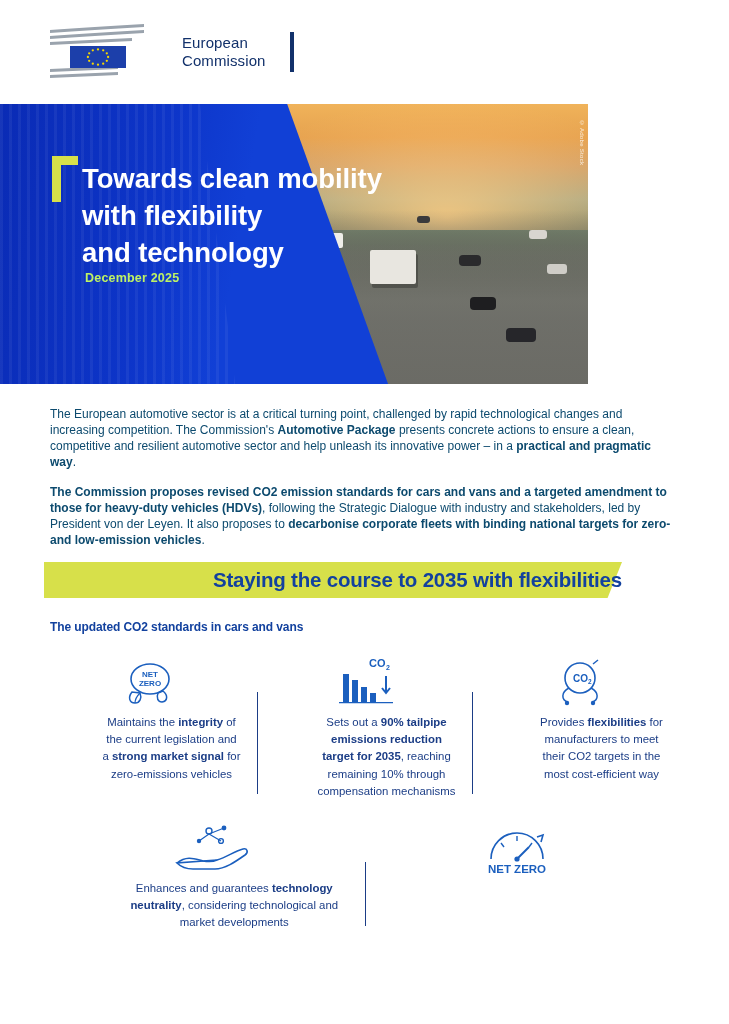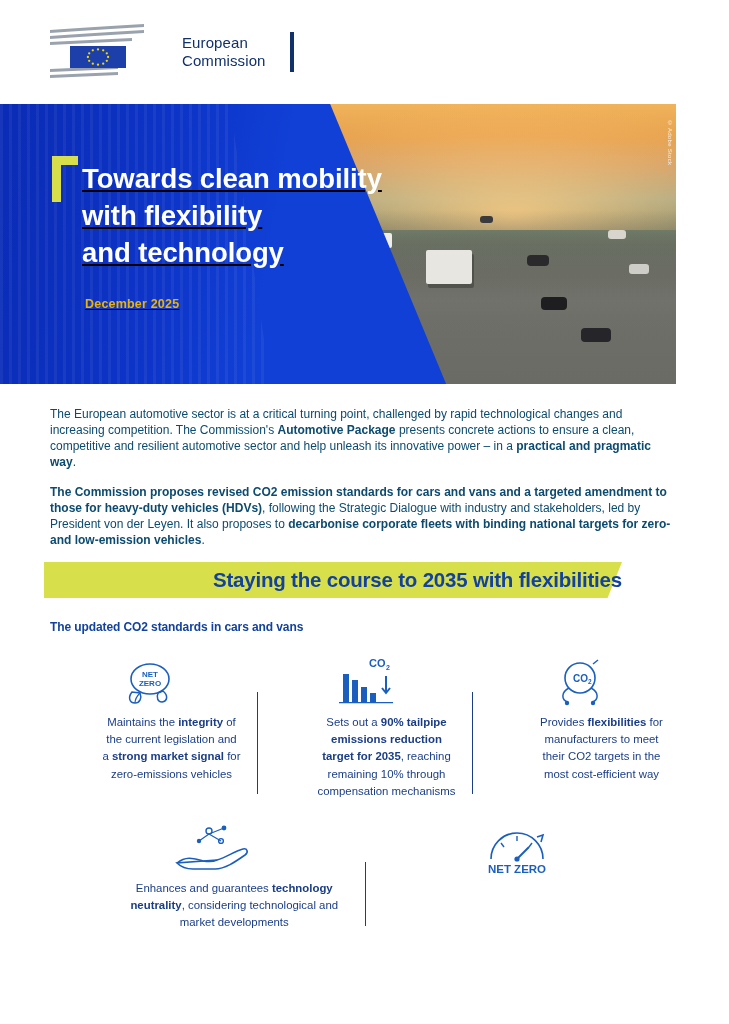--- a/index.html
+++ b/index.html
@@ -21,24 +21,23 @@
   .logo-wrap { display: flex; align-items: center; gap: 14px; }
   .logo-flag { width: 120px; height: 56px; position: relative; }
   .logo-text {
     color: #12316b; font-size: 15px; line-height: 18px; font-weight: 400;
     letter-spacing: .1px;
   }
   .logo-bar { width: 4px; height: 40px; background:#12316b; margin-left: 10px; }
 
   
   .hero {
-    position: relative; height: 280px; width: 676px;
+    position: relative; height: 280px; width: 588px;
     overflow: hidden;
     background: #0b2f9e;
-    text-decoration: underline;
   }
   .hero-photo {
     position: absolute; inset: 0;
     background:
       linear-gradient(to bottom, #f0b35a 0%, #e6a24f 12%, #cfa06a 22%, #9aa68c 34%, #6f7f66 46%, #57604c 62%, #454c3d 78%, #3a4035 100%);
   }
   
   .road {
     position:absolute; left: 44%; bottom:0; width: 60%; height: 62%;
     background: linear-gradient(to bottom, rgba(120,120,115,.0) 0%, rgba(105,105,100,.65) 25%, rgba(92,92,88,.9) 100%);
@@ -71,22 +70,22 @@
     border-left: 9px solid #d7e04a; border-top: 9px solid #d7e04a;
   }
   .hero-title {
     margin-left: 30px;
     color: #ffffff;
     font-size: 27.5px; line-height: 37px; font-weight: 700;
     letter-spacing: -.1px;
     max-width: 400px;
   }
   .hero-date {
-    margin-left: 33px; margin-top: 26px;
-    color: #eab308; font-size: 12.5px; font-weight: 700; letter-spacing:.2px;
+    margin-left: 33px; 
+    color: #bef264; font-size: 12.5px; font-weight: 700; letter-spacing:.2px;
   }
   .photo-credit {
     position:absolute; right: 3px; top: 16px; z-index: 6;
     color: rgba(255,255,255,.8); font-size: 6px;
     writing-mode: vertical-rl; letter-spacing: .3px;
   }
 
   
   .intro { padding: 22px 52px 0 50px; }
   .intro p {

